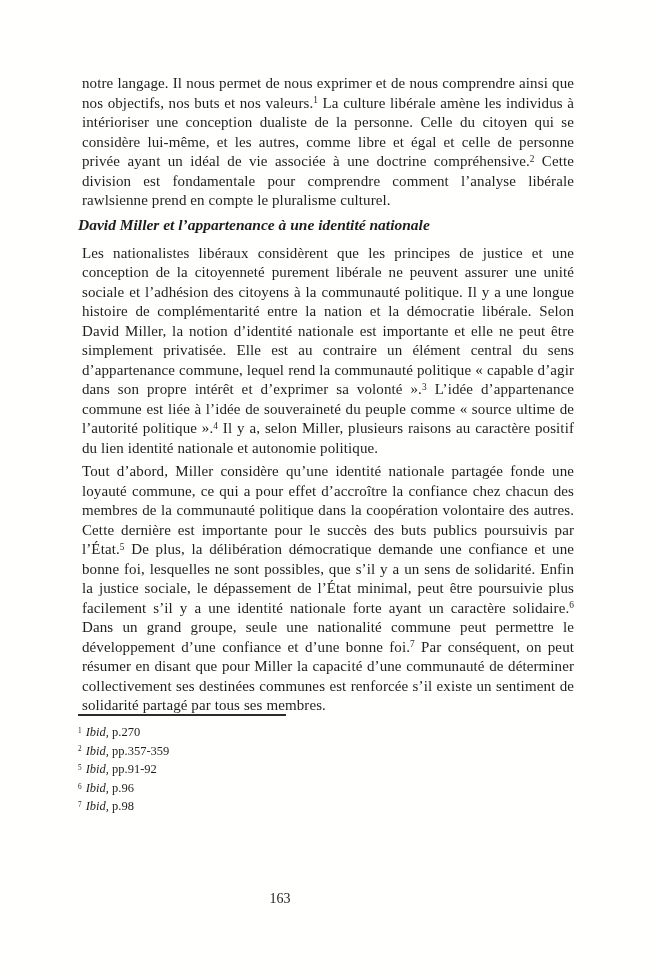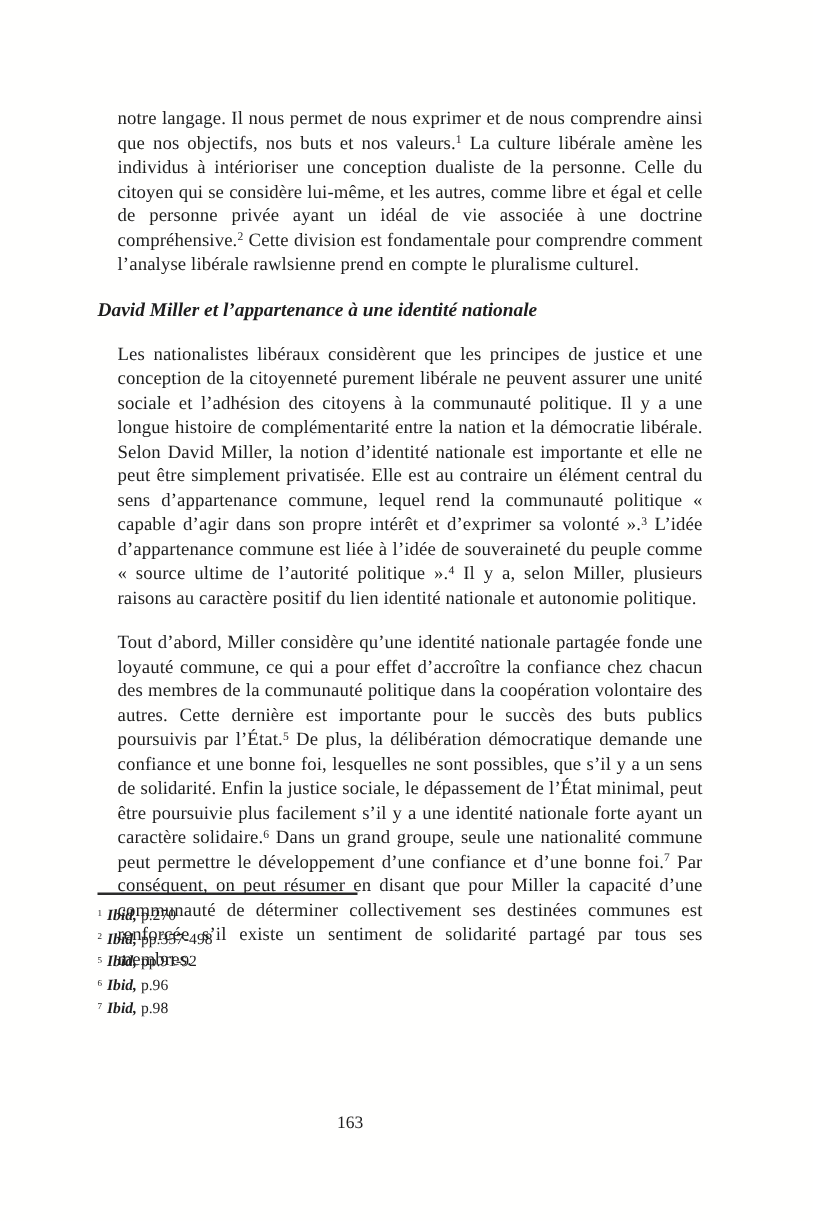--- a/index.html
+++ b/index.html
@@ -16,21 +16,21 @@
     font-family: "Liberation Serif", "DejaVu Serif", serif;
     color: #1e1e1e;
   }
   .text-block {
     position: absolute;
     left: 78px;
     top: 70px;
     width: 500px;
   }
   .body-par {
-    margin: 16px;
+    margin: 4px;
     font-size: 15px;
     line-height: 19.5px;
     text-align: justify;
     text-justify: inter-word;
     letter-spacing: 0.1px;
   }
   .section-heading {
     margin: 1px 0 9px 0;
     font-size: 15.5px;
     font-weight: bold;
@@ -66,42 +66,42 @@
     font-size: 58%;
   }
   .page-number {
     position: absolute;
     top: 891px;
     left: 0;
     width: 560px;
     text-align: center;
     font-size: 14px;
   }
-  em { font-style: italic; font-weight: bold; }
+  em { font-style: italic; }
 </style>
 </head>
 <body>
 
 <div class="page">
 
   <div class="text-block">
     <p class="body-par"><span>notre langage. Il nous permet de nous exprimer et de nous comprendre ainsi que nos objectifs, nos buts et nos valeurs.</span><sup>1</sup><span> La culture libérale amène les individus à intérioriser une conception dualiste de la personne. Celle du citoyen qui se considère lui-même, et les autres, comme libre et égal et celle de personne privée ayant un idéal de vie associée à une doctrine compréhensive.</span><sup>2</sup><span> Cette division est fondamentale pour comprendre comment l’analyse libérale rawlsienne prend en compte le pluralisme culturel.</span></p>
 
     <h2 class="section-heading">David Miller et l’appartenance à une identité nationale</h2>
 
     <p class="body-par"><span>Les nationalistes libéraux considèrent que les principes de justice et une conception de la citoyenneté purement libérale ne peuvent assurer une unité sociale et l’adhésion des citoyens à la communauté politique. Il y a une longue histoire de complémentarité entre la nation et la démocratie libérale. Selon David Miller, la notion d’identité nationale est importante et elle ne peut être simplement privatisée. Elle est au contraire un élément central du sens d’appartenance commune, lequel rend la communauté politique « capable d’agir dans son propre intérêt et d’exprimer sa volonté ».</span><sup>3</sup><span> L’idée d’appartenance commune est liée à l’idée de souveraineté du peuple comme « source ultime de l’autorité politique ».</span><sup>4</sup><span> Il y a, selon Miller, plusieurs raisons au caractère positif du lien identité nationale et autonomie politique.</span></p>
 
     <p class="body-par"><span>Tout d’abord, Miller considère qu’une identité nationale partagée fonde une loyauté commune, ce qui a pour effet d’accroître la confiance chez chacun des membres de la communauté politique dans la coopération volontaire des autres. Cette dernière est importante pour le succès des buts publics poursuivis par l’État.</span><sup>5</sup><span> De plus, la délibération démocratique demande une confiance et une bonne foi, lesquelles ne sont possibles, que s’il y a un sens de solidarité. Enfin la justice sociale, le dépassement de l’État minimal, peut être poursuivie plus facilement s’il y a une identité nationale forte ayant un caractère solidaire.</span><sup>6</sup><span> Dans un grand groupe, seule une nationalité commune peut permettre le développement d’une confiance et d’une bonne foi.</span><sup>7</sup><span> Par conséquent, on peut résumer en disant que pour Miller la capacité d’une communauté de déterminer collectivement ses destinées communes est renforcée s’il existe un sentiment de solidarité partagé par tous ses membres.</span></p>
   </div>
 
   <div class="footnote-area">
     <div class="footnote-separator"></div>
     <div class="footnotes">
         <div class="footnote"><sup>1</sup><em>Ibid,</em><span> p.270</span></div>
-        <div class="footnote"><sup>2</sup><em>Ibid,</em><span> pp.357-498</span></div>
+        <div class="footnote"><sup>2</sup><em>Ibid,</em><span> pp.357-359</span></div>
         <div class="footnote"><sup>5</sup><em>Ibid,</em><span> pp.91-92</span></div>
         <div class="footnote"><sup>6</sup><em>Ibid,</em><span> p.96</span></div>
         <div class="footnote"><sup>7</sup><em>Ibid,</em><span> p.98</span></div>
       </div>
   </div>
 
   <div class="page-number">163</div>
 
 </div>
 

